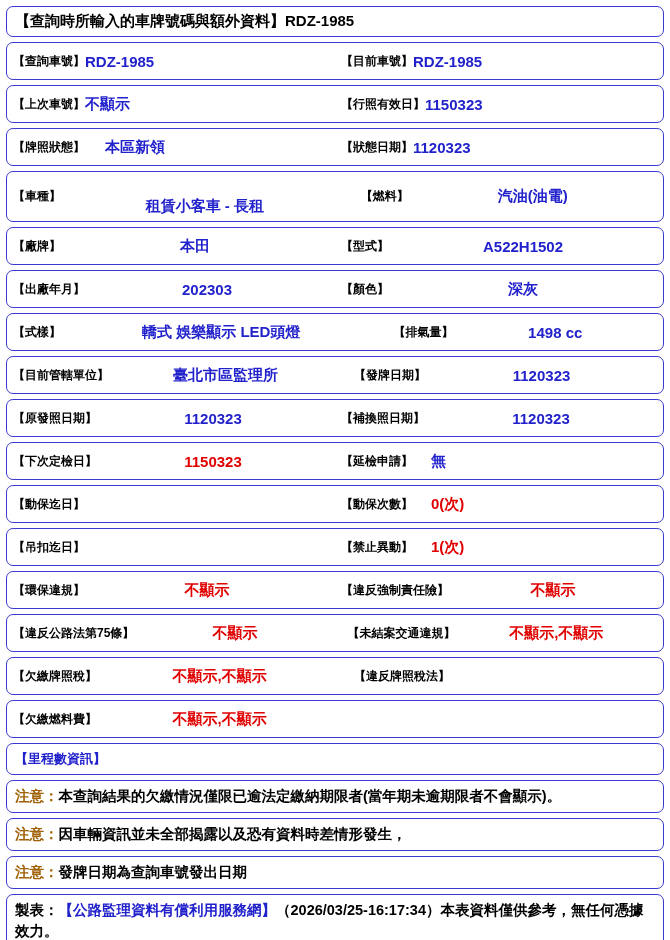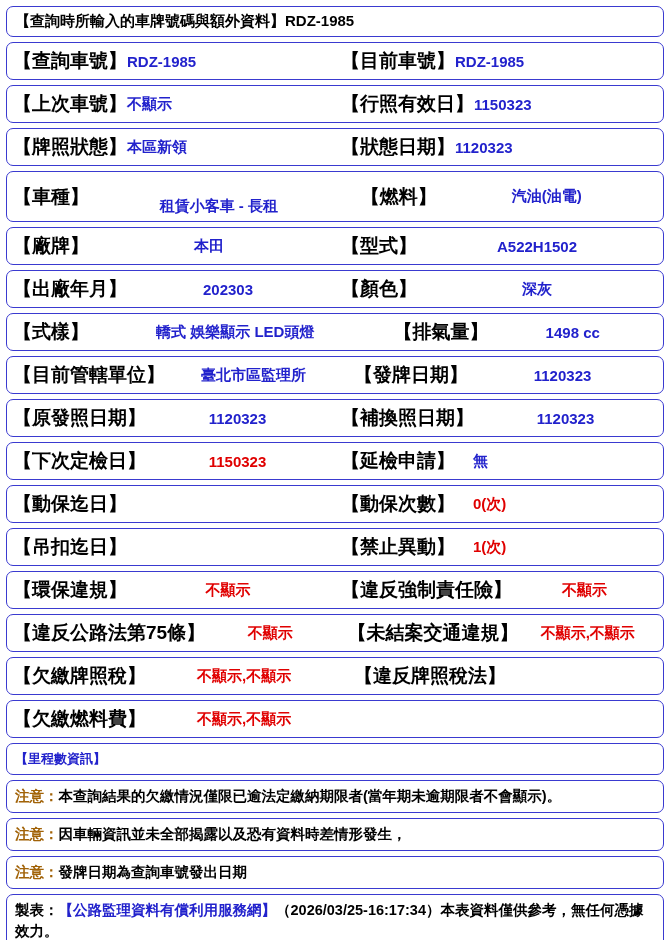--- a/index.html
+++ b/index.html
@@ -28,21 +28,21 @@
   }
   .cell{
     display:flex;
     align-items:center;
     padding:5px 6px;
     box-sizing:border-box;
     white-space:nowrap;
   }
   .lbl{
     font-weight:bold;
-    font-size:19px;
+    font-size:12px;
     color:#000;
   }
   .val{
     font-weight:bold;
     font-size:15px;
     color:#2222cc;
   }
   .val.red{ color:#e00000; }
   .half{ width:50%; }
   .c-val{ flex:1; justify-content:center; }
@@ -109,21 +109,21 @@
     </div>
     <div class="cell half">
       <span class="lbl">【行照有效日】</span>
       <span class="val c-val" style="flex:1;justify-content:center;">1150323</span>
     </div>
   </div>
 
   <div class="row">
     <div class="cell half">
       <span class="lbl">【牌照狀態】</span>
-      <span class="val c-val" style="flex:1;justify-content:center;">本區新領</span>
+      <span class="val c-val" style="flex:1;justify-content:center;margin-left:20px;">本區新領</span>
     </div>
     <div class="cell half">
       <span class="lbl">【狀態日期】</span>
       <span class="val c-val" style="flex:1;justify-content:center;">1120323</span>
     </div>
   </div>
 
   <div class="row">
     <div class="cell" style="width:53%;">
       <span class="lbl">【車種】</span>

